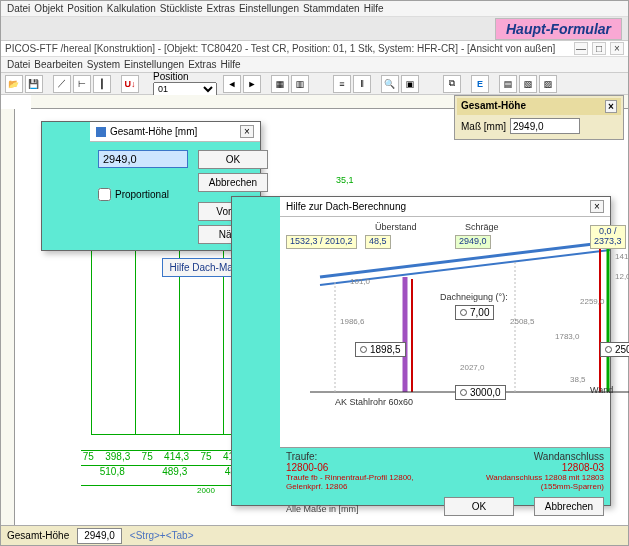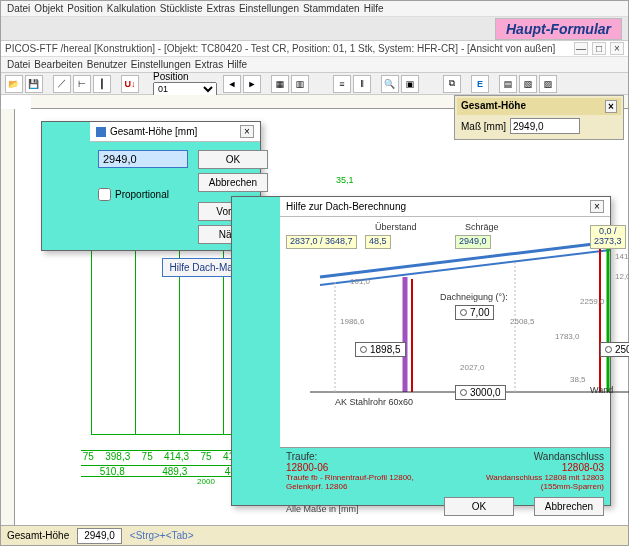--- a/index.html
+++ b/index.html
@@ -100,21 +100,21 @@
     <div class="ctrl">
       <span>—</span>
       <span>□</span>
       <span>×</span>
     </div>
   </div>
 
   <div class="menubar" style="border-bottom:1px solid #ccc;">
     <span>Datei</span>
     <span>Bearbeiten</span>
-    <span>Benutzer</span>
+    <span>System</span>
     <span>Einstellungen</span>
     <span>Extras</span>
     <span>Hilfe</span>
   </div>
 
   <div class="toolbar">
     <div class="tbtn">📂</div>
     <div class="tbtn">💾</div>
     <div class="tbtn sep"></div>
     <div class="tbtn">／</div>
@@ -189,21 +189,21 @@
           <span style="flex:1">75</span>
           <span style="flex:3">398,3</span>
           <span style="flex:1">75</span>
       </div>
       <div class="dim-line dim-h" style="top:350px; left:40px; width:250px; display:flex;">
         <span style="flex:1">510,8</span>
           <span style="flex:1">489,3</span>
           <span style="flex:1">489,3</span>
           <span style="flex:1">510,8</span>
       </div>
-      <div class="dim-line dim-h" style="top:361px; left:40px; width:250px;">2000</div>
+      <div class="dim-line dim-h" style="top:370px; left:40px; width:250px;">2000</div>
     </div>
 
     <div class="side-panel">
       <div class="hd">
         <span>Gesamt-Höhe</span>
         <span class="x">×</span>
       </div>
       <div class="row">
         <span>Maß [mm]</span>
         <input type="text" value="2949,0" style="">
@@ -256,21 +256,21 @@
         <line x1="320" y1="30" x2="320" y2="175" stroke="#c00" stroke-width="2"></line>
         <line x1="328" y1="28" x2="328" y2="175" stroke="#0a0" stroke-width="3"></line>
 
         <line x1="30" y1="175" x2="350" y2="175" stroke="#333" stroke-width="1"></line>
 
         <line x1="55" y1="65" x2="55" y2="175" stroke="#bbb" stroke-dasharray="2,2"></line>
         <line x1="235" y1="45" x2="235" y2="175" stroke="#bbb" stroke-dasharray="2,2"></line>
         <line x1="350" y1="30" x2="350" y2="175" stroke="#bbb" stroke-dasharray="2,2"></line>
       </svg>
 
-      <div class="box-y" style="top:18px; left:6px;">2837,0 / 3648,7</div>
+      <div class="box-y" style="top:18px; left:6px;">1532,3 / 2010,2</div>
       <div class="lbl-d" style="top:5px; left:95px;">Überstand</div>
       <div class="box-y" style="top:18px; left:85px;">48,5</div>
       <div class="lbl-d" style="top:5px; left:185px;">Schräge</div>
       <div class="box-y" style="top:18px; left:175px; background:#e8ffcc;">2949,0</div>
       <div class="box-y" style="top:8px; left:310px;">0,0 / 2373,3</div>
 
       <div class="lbl-d" style="top:75px; left:160px;">Dachneigung (°):</div>
       <div class="val-in" style="top:88px; left:175px;">
           <span class="r"></span>
           <span>7,00</span>

